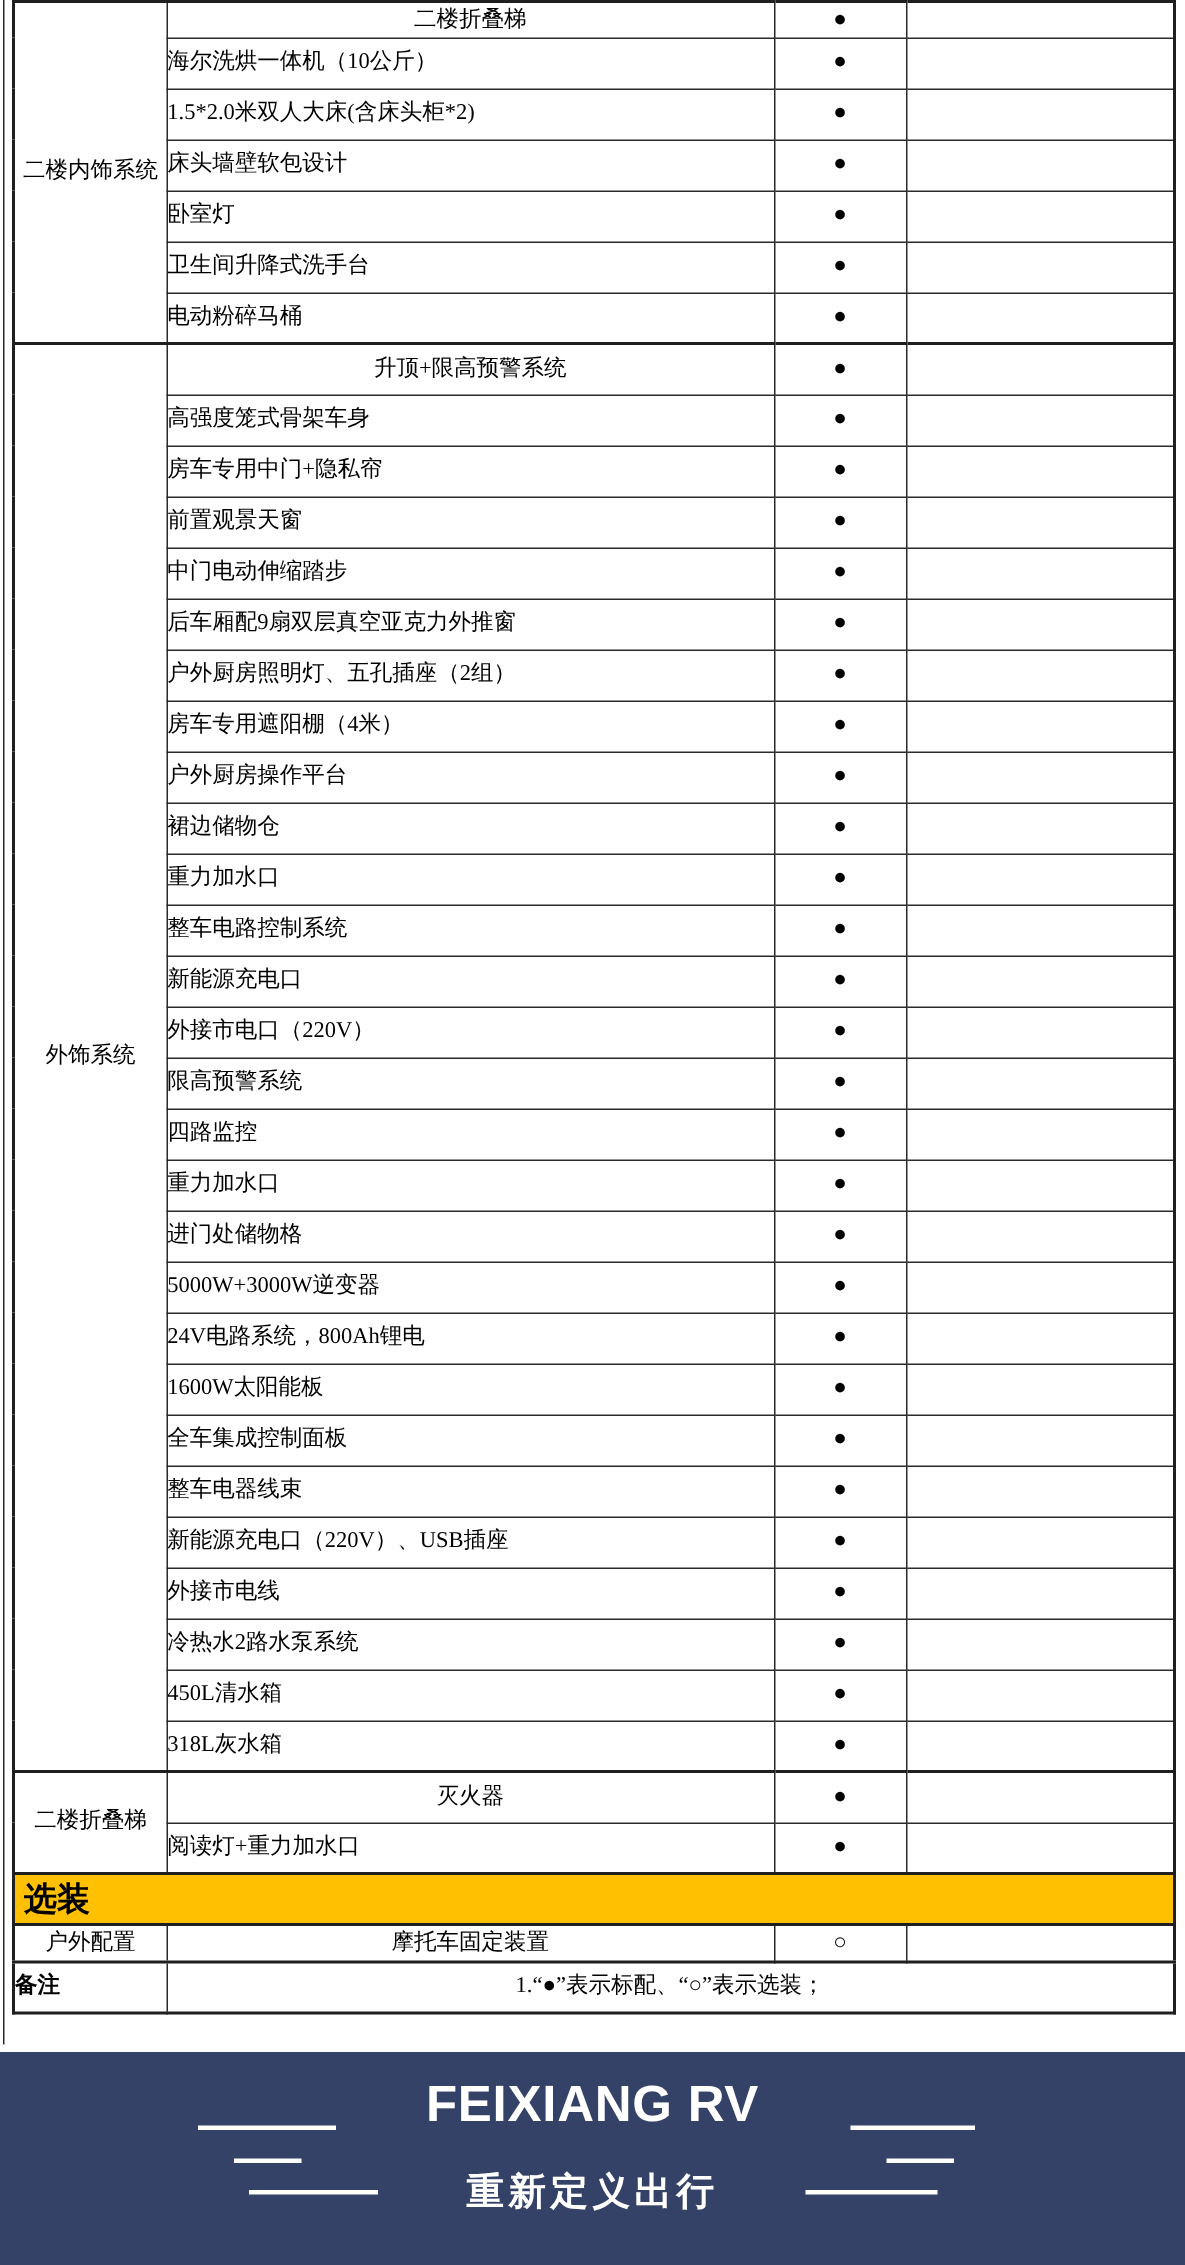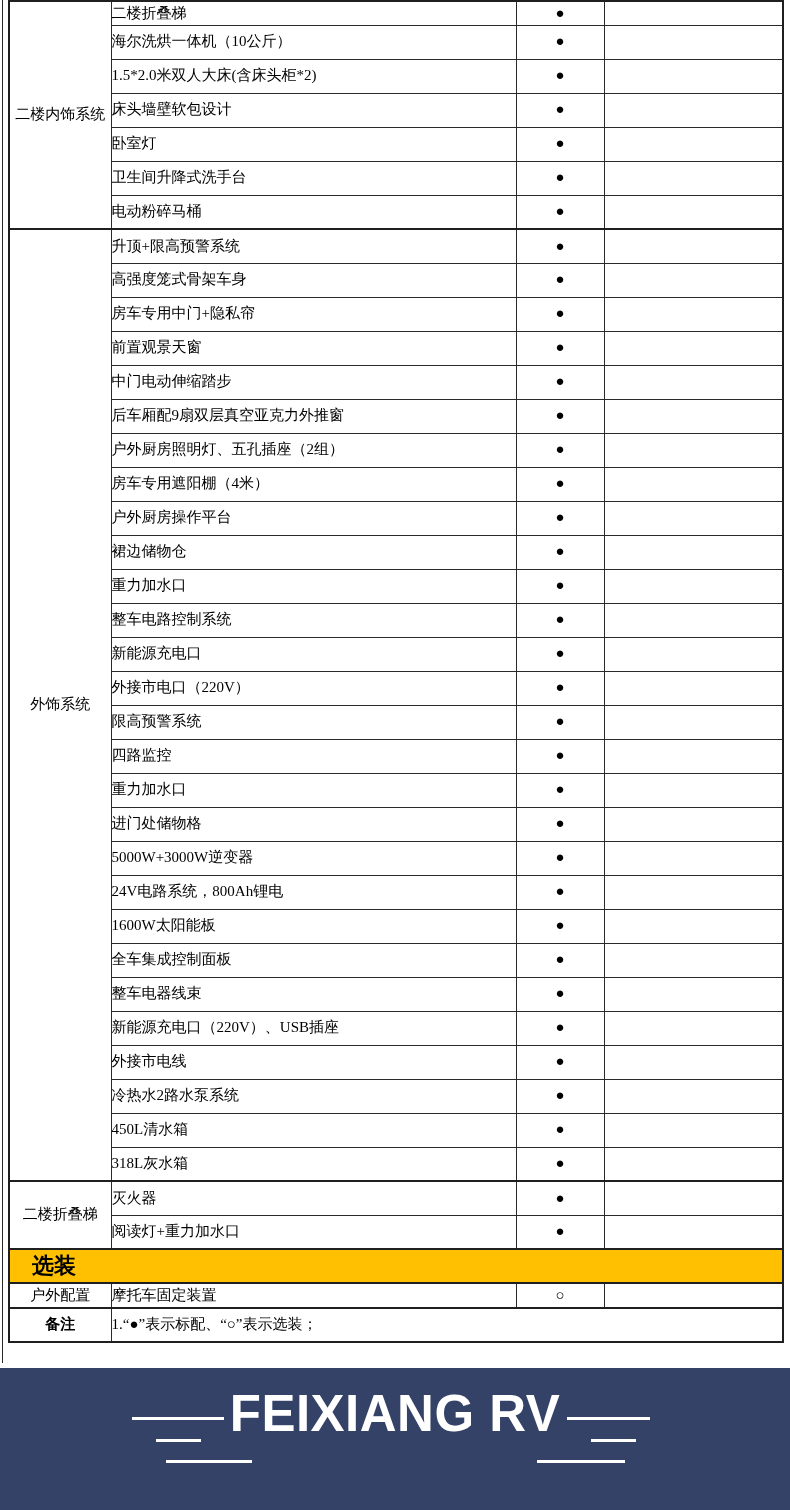--- a/index.html
+++ b/index.html
@@ -26,41 +26,41 @@
     border:1px solid #2a2a2a;
     font-size:15px;line-height:1.15;color:#000;
     padding:0;overflow:hidden;
   }
   table.spec tr{height:34px;}
   #main-rows tr:first-child{height:24px;}
   td.cat{text-align:center;}
   td.feature{text-align:left;padding-left:5px;white-space:nowrap;}
   td.mark{text-align:center;font-size:15px;}
   td.blank{background:#ffffff;}
-  tr.sec-start td{border-top:2px solid var(--border-dark);}
+  tr.sec-start td{border-top:2px solid var(--border-dark);text-align:center;}
   tr.banner{height:37px;}
   tr.banner td{
     background:var(--banner-yellow);
-    font-size:22px;font-weight:bold;padding-left:22px;
+    font-size:22px;font-weight:bold;padding-left:6px;
     border-top:2px solid var(--border-dark);
     border-bottom:2px solid var(--border-dark);
   }
   #optional-rows tr{height:25px;}
   tr.note-row{height:36px;}
   tr.note-row td{border-top:2px solid var(--border-dark);}
-  td.note-cat{text-align:center;font-weight:bold;}
-  td.note-text{text-align:left;padding-left:6px;margin-left:48px;}
+  td.note-cat{font-weight:bold;}
+  td.note-text{text-align:center;padding-left:6px;margin-left:48px;}
   .footer{
     position:absolute;left:0;top:1368px;width:790px;height:142px;
     background:var(--footer-navy);
   }
   .brand{
     position:absolute;left:0;top:16px;width:100%;text-align:center;
     font-family:"Liberation Sans","DejaVu Sans",sans-serif;
-    font-weight:bold;font-size:51px;color:#ffffff;letter-spacing:0.5px;
+    font-weight:bold;font-size:34px;color:#ffffff;letter-spacing:0.5px;
   }
   .slogan{
     position:absolute;left:0;top:76px;width:100%;text-align:center;
     font-family:"Liberation Sans","DejaVu Sans",sans-serif;
     font-weight:bold;font-size:25px;color:#ffffff;letter-spacing:3px;
   }
   .sline{position:absolute;height:3px;background:#ffffff;}
   .sl-l1{left:132px;top:49px;width:92px;}
   .sl-l2{left:156px;top:71px;width:45px;}
   .sl-l3{left:166px;top:92px;width:86px;}
@@ -292,13 +292,14 @@
 </table>
 
 <div class="footer">
   <div class="sline sl-l1"></div>
   <div class="sline sl-l2"></div>
   <div class="sline sl-l3"></div>
   <div class="sline sl-r1"></div>
   <div class="sline sl-r2"></div>
   <div class="sline sl-r3"></div>
   <div class="brand">FEIXIANG RV</div>
+  <div class="slogan">重新定义出行</div>
 </div>
 
 </body></html>

